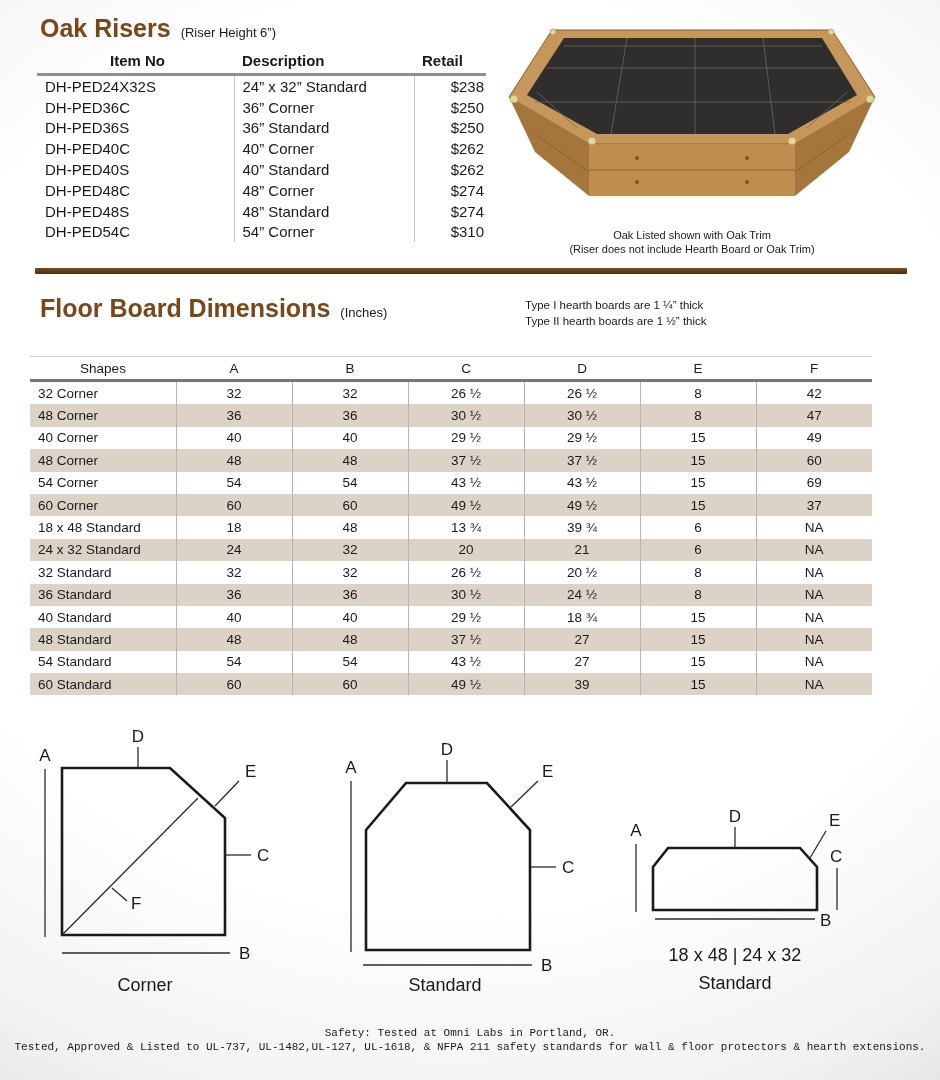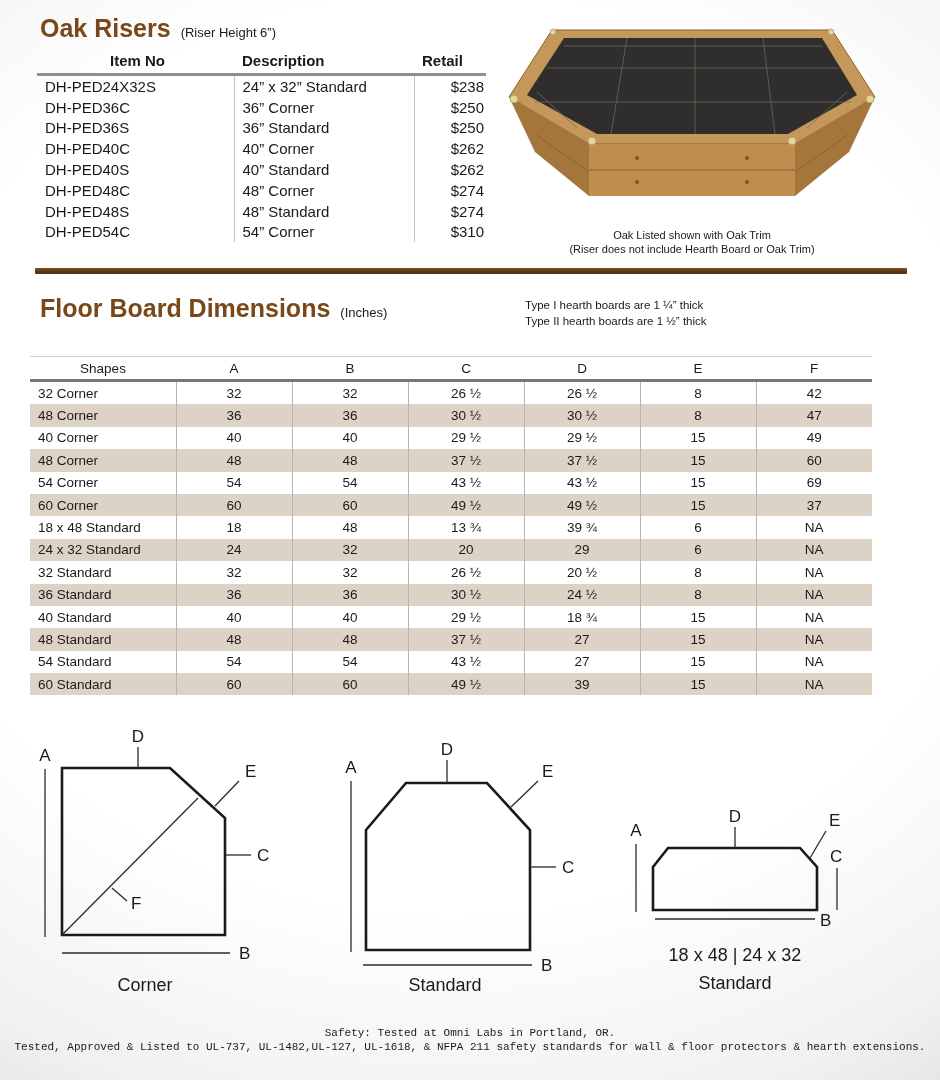--- a/index.html
+++ b/index.html
@@ -243,21 +243,21 @@
           <td>13 ¾</td>
           <td>39 ¾</td>
           <td>6</td>
           <td>NA</td>
         </tr>
         <tr>
           <td>24 x 32 Standard</td>
           <td>24</td>
           <td>32</td>
           <td>20</td>
-          <td>29</td>
+          <td>21</td>
           <td>6</td>
           <td>NA</td>
         </tr>
         <tr>
           <td>32 Standard</td>
           <td>32</td>
           <td>32</td>
           <td>26 ½</td>
           <td>20 ½</td>
           <td>8</td>

